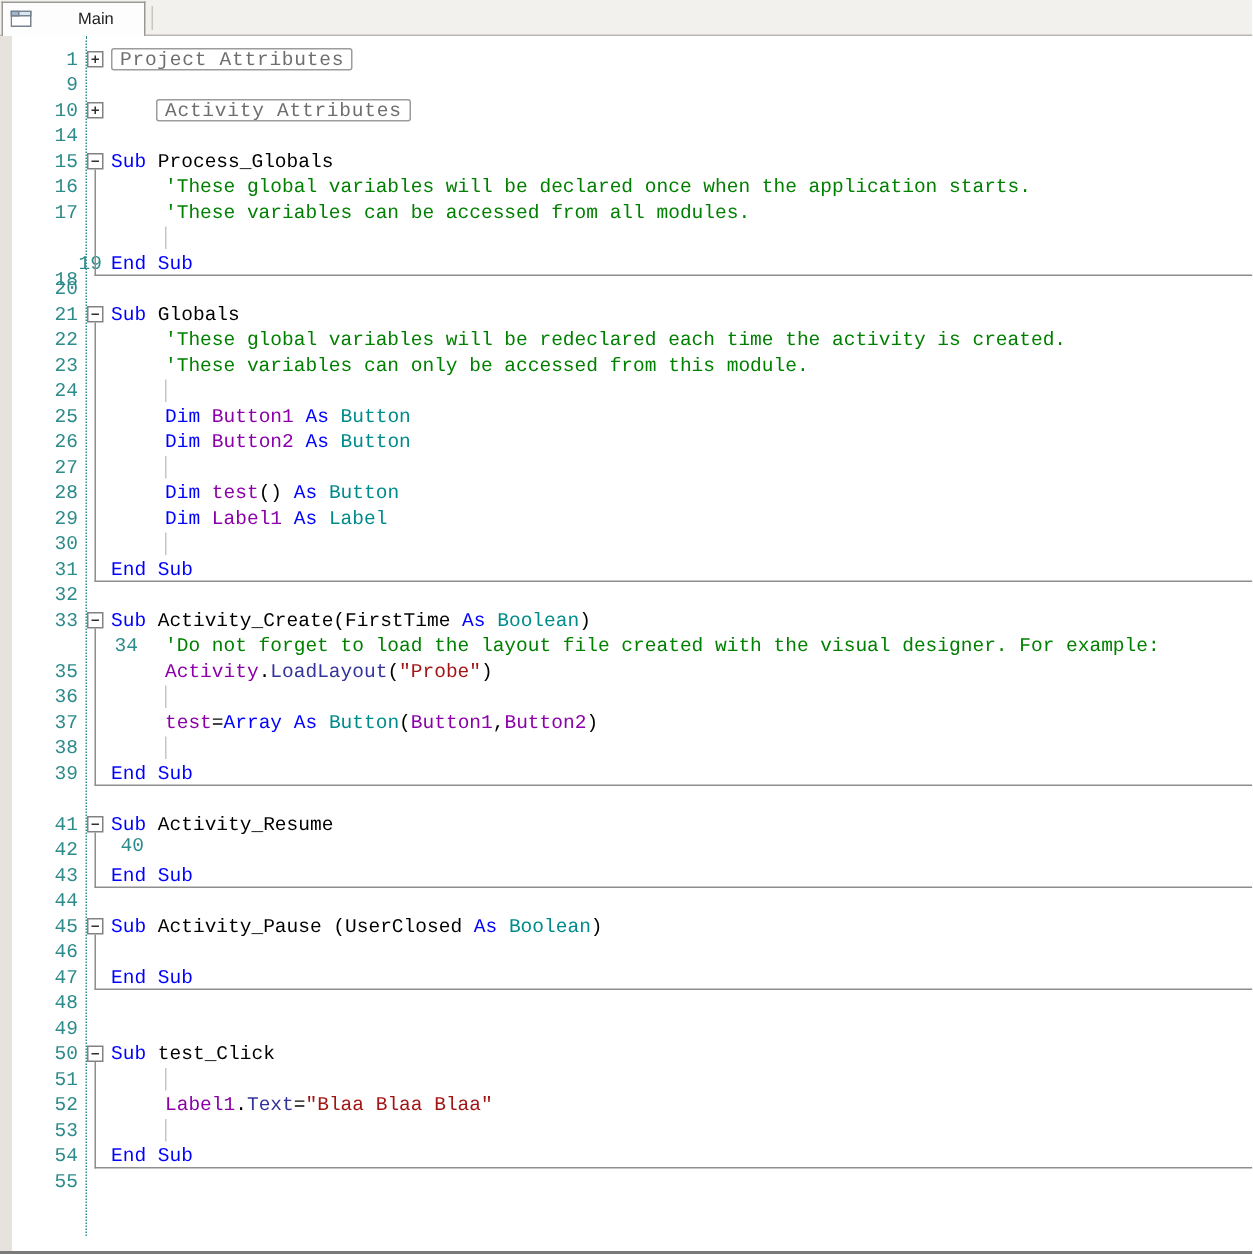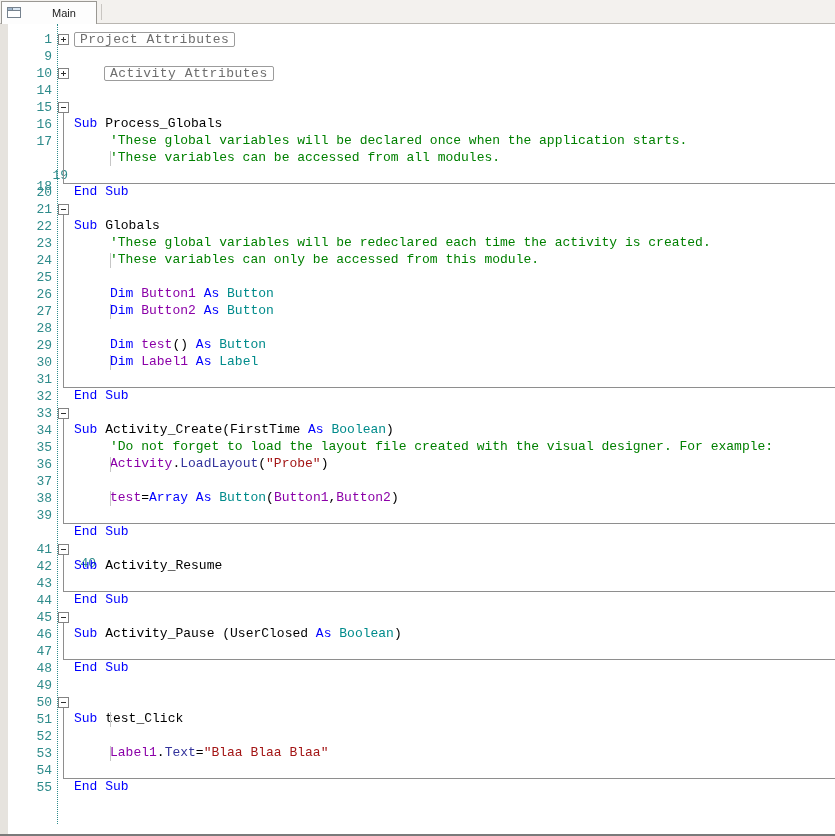--- a/index.html
+++ b/index.html
@@ -23,21 +23,21 @@
   .margin-strip{position:absolute;left:0;top:24px;bottom:2px;width:8px;background:var(--strip);}
   .gutter-dots{position:absolute;left:57px;top:24px;height:800px;width:0;border-left:1px dotted var(--gutterdots);}
   .bottom-edge{position:absolute;left:0;right:0;bottom:0;height:2px;background:#7A7A7A;}
   
   .num{
     position:absolute;width:44px;height:17px;line-height:17px;text-align:right;
     font-family:"Liberation Mono",monospace;font-size:13px;color:var(--num);
   }
   .codeline{
     position:absolute;height:17px;line-height:17px;white-space:pre;
-    font-family:"Liberation Mono",monospace;font-size:13px;color:var(--plain);margin-top:16px;
+    font-family:"Liberation Mono",monospace;font-size:13px;color:var(--plain);
   }
   .tok{white-space:pre;}
   .tok-kw{color:var(--kw);}
   .tok-type{color:var(--type);}
   .tok-comment{color:var(--comment);}
   .tok-str{color:var(--str);}
   .tok-var{color:var(--var);}
   .tok-member{color:var(--member);}
   .tok-plain{color:var(--plain);}
   .regionbox{
@@ -131,21 +131,21 @@
       <div class="guide" style="left: 110px; top: 355px; height: 15px;"></div>
       <div class="num" style="left: 8px; top: 371px;">31</div>
       <div class="codeline" style="left: 74px; top: 371px;"><span class="tok tok-kw">End Sub</span></div>
       <div class="rule" style="left: 63px; top: 387px; width: 772px;"></div>
       <div class="num" style="left: 8px; top: 388px;">32</div>
       <div class="num" style="left: 8px; top: 405px;">33</div>
       <div class="foldbox" style="left: 58px; top: 408px;">
         <div class="h"></div>
       </div>
       <div class="codeline" style="left: 74px; top: 405px;"><span class="tok tok-kw">Sub </span><span class="tok tok-plain">Activity_Create(FirstTime</span><span class="tok tok-kw"> As </span><span class="tok tok-type">Boolean</span><span class="tok tok-plain">)</span></div>
-      <div class="num" style="left: 8px; top: 422px;">34</div>
+      <div class="num" style="left: 8px; top: 422px; padding-left: 40px;">34</div>
       <div class="codeline" style="left: 110px; top: 422px;"><span class="tok tok-comment">'Do not forget to load the layout file created with the visual designer. For example:</span></div>
       <div class="num" style="left: 8px; top: 439px;">35</div>
       <div class="codeline" style="left: 110px; top: 439px;"><span class="tok tok-var">Activity</span><span class="tok tok-plain">.</span><span class="tok tok-member">LoadLayout</span><span class="tok tok-plain">(</span><span class="tok tok-str">"Probe"</span><span class="tok tok-plain">)</span></div>
       <div class="num" style="left: 8px; top: 456px; text-align: right;">36</div>
       <div class="guide" style="left: 110px; top: 457px; height: 15px;"></div>
       <div class="num" style="left: 8px; top: 473px;">37</div>
       <div class="codeline" style="left: 110px; top: 473px;"><span class="tok tok-var">test</span><span class="tok tok-plain">=</span><span class="tok tok-kw">Array</span><span class="tok tok-kw"> As </span><span class="tok tok-type">Button</span><span class="tok tok-plain">(</span><span class="tok tok-var">Button1</span><span class="tok tok-plain">,</span><span class="tok tok-var">Button2</span><span class="tok tok-plain">)</span></div>
       <div class="num" style="left: 8px; top: 490px;">38</div>
       <div class="guide" style="left: 110px; top: 491px; height: 15px;"></div>
       <div class="num" style="left: 8px; top: 507px;">39</div>

